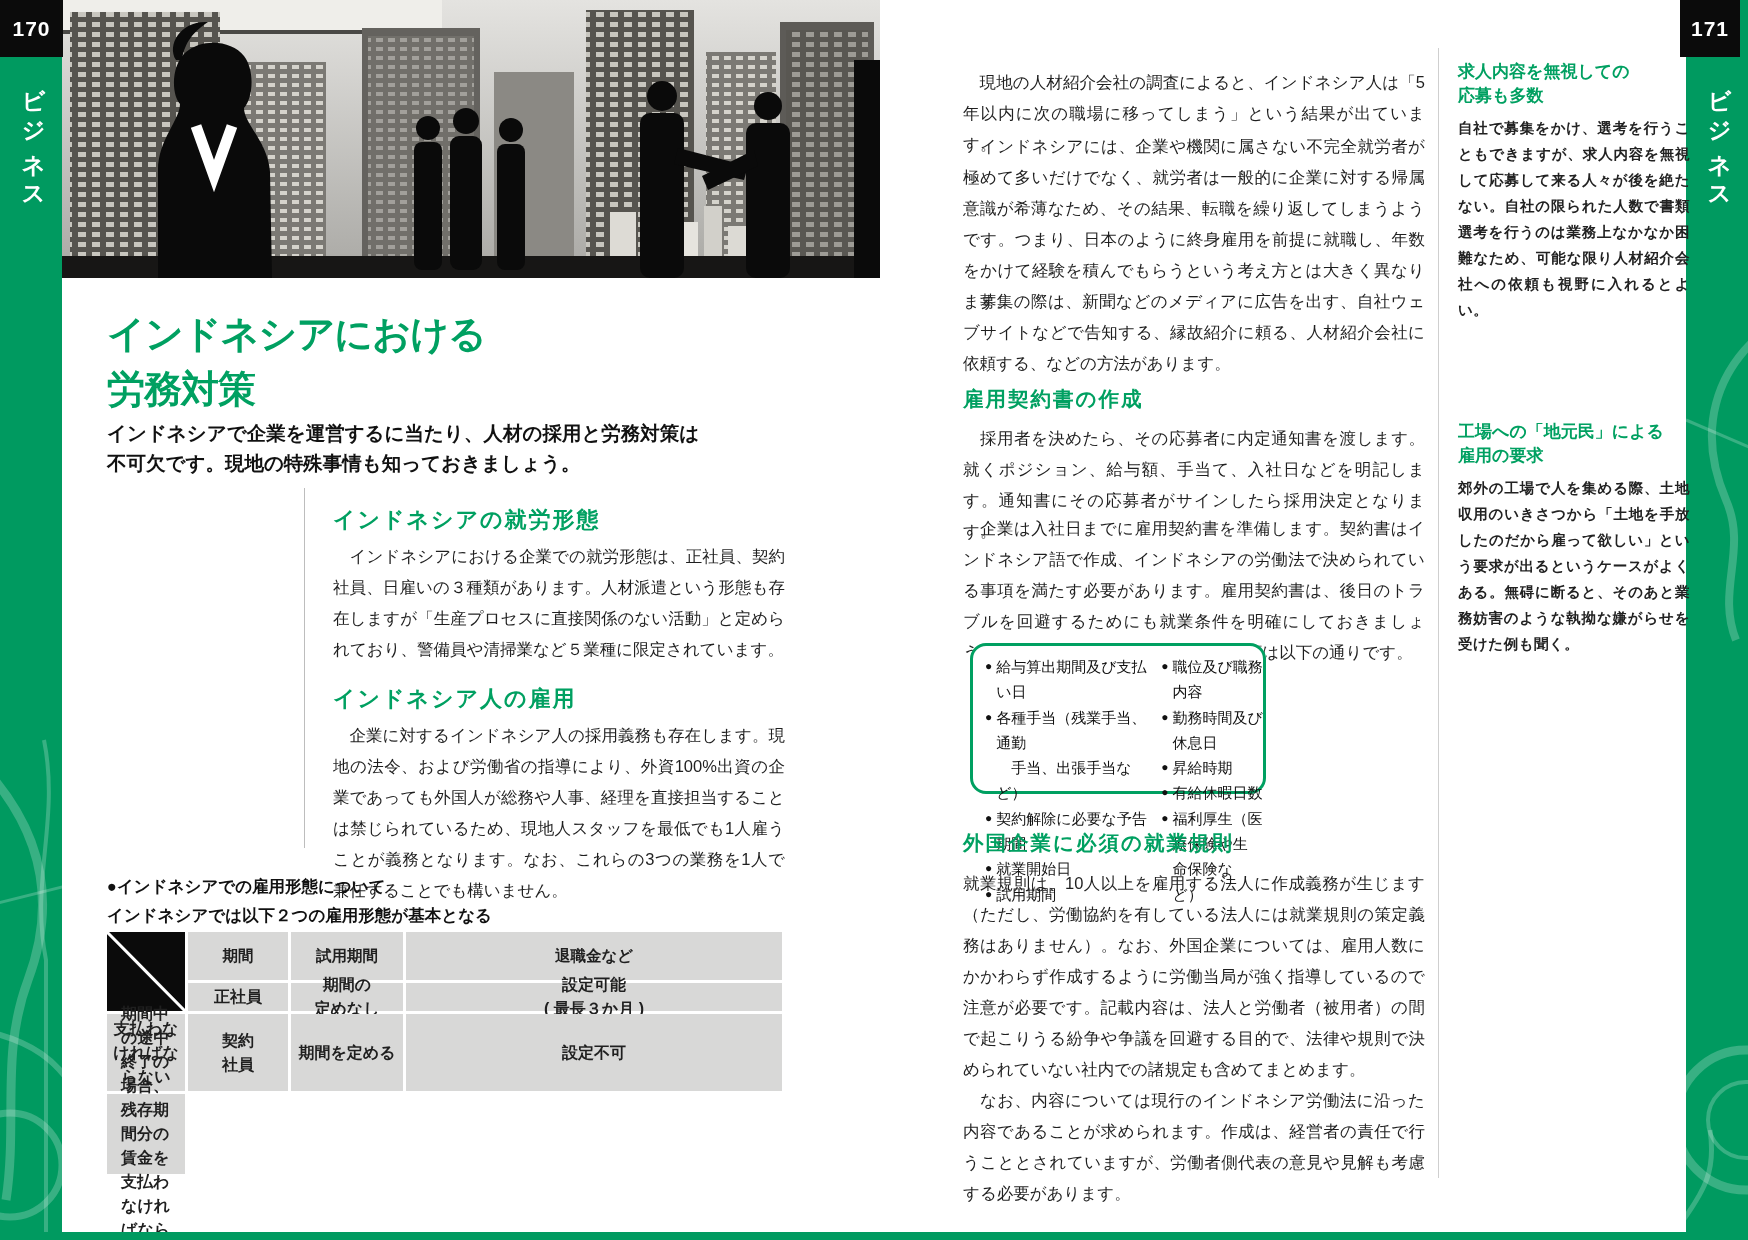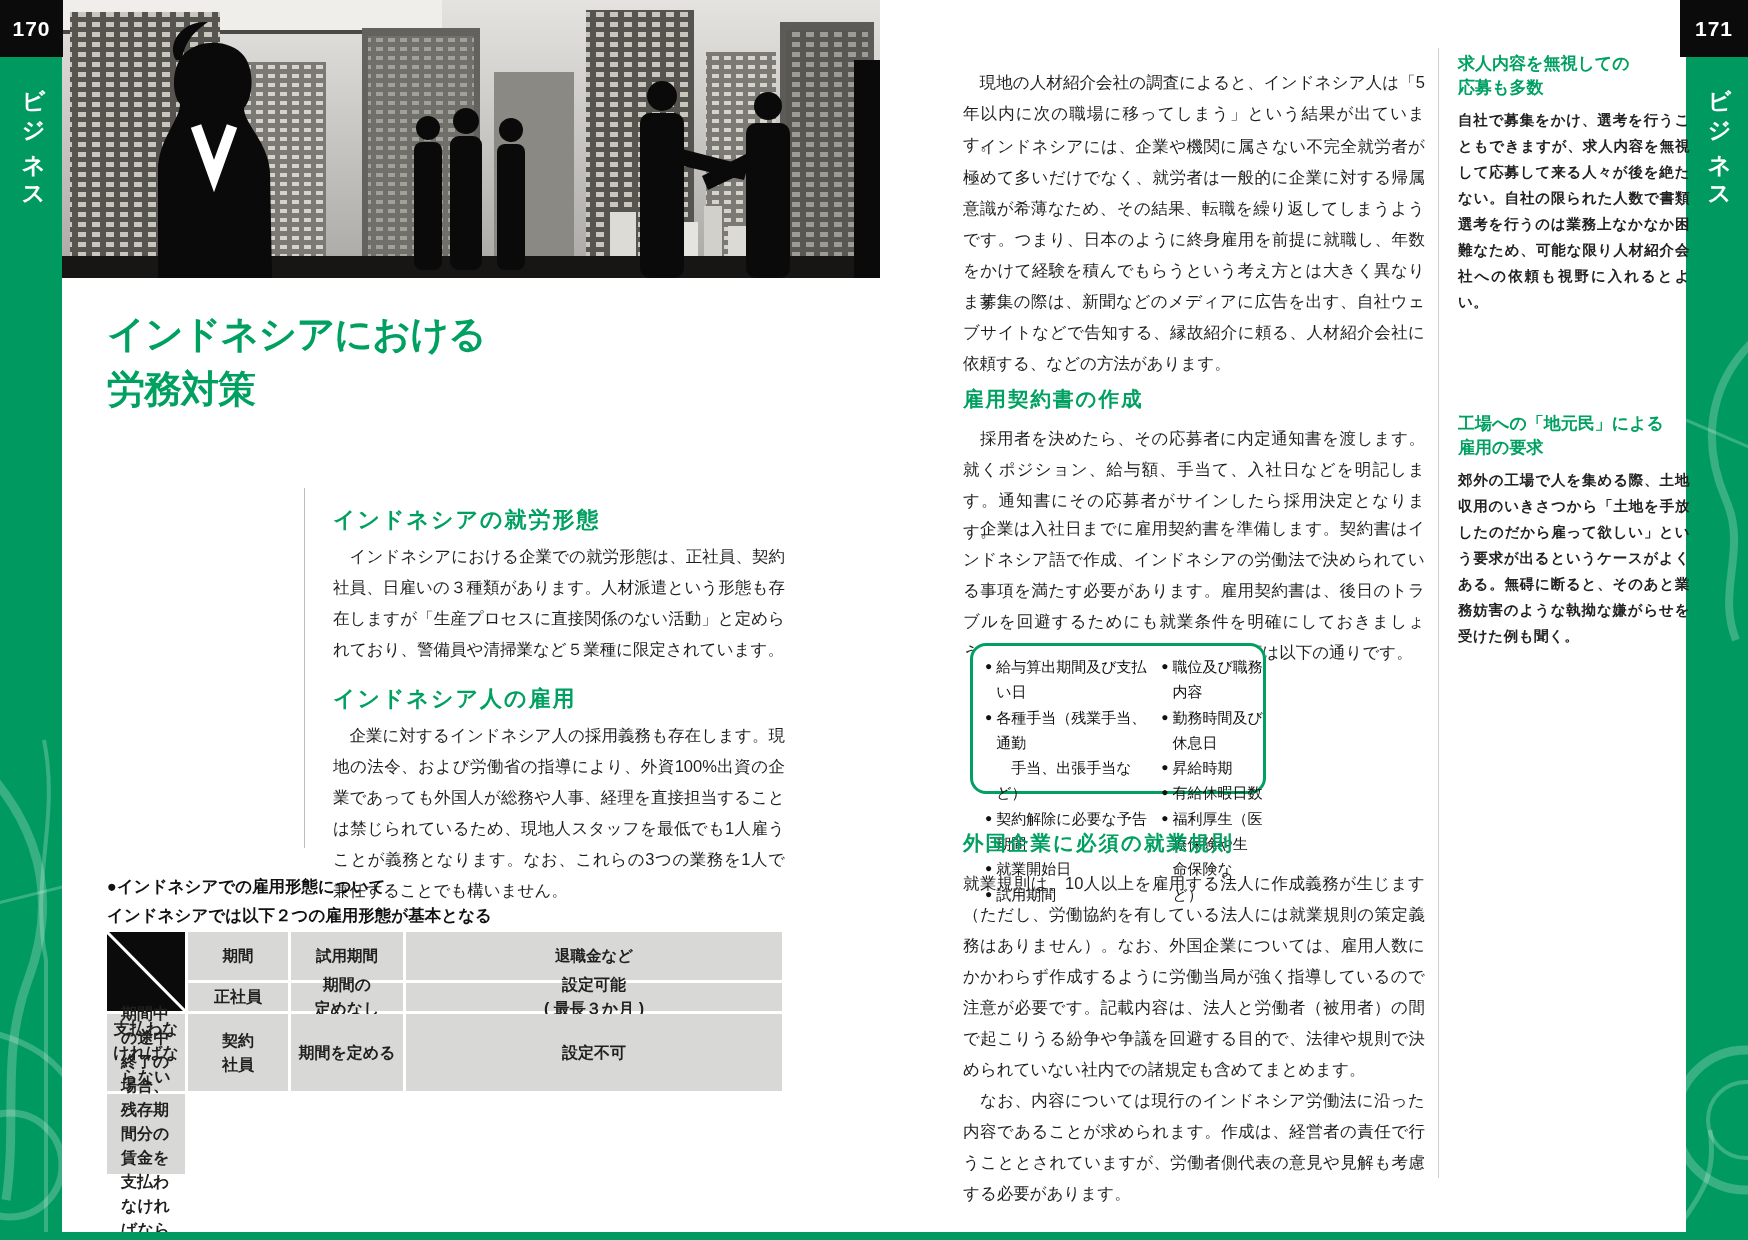--- a/index.html
+++ b/index.html
@@ -7,21 +7,21 @@
           font-family:"Liberation Sans",sans-serif;color:#1f1f1f;}
   
   .edge{position:absolute;top:0;height:1240px;background:#009a60;}
   .edge svg{position:absolute;top:0;left:0;}
   .edge-left{left:0;width:62px;}
   .edge-right{left:1686px;width:62px;}
   .pagebox{position:absolute;top:0;height:57px;background:#0b0b0b;color:#fff;
            display:flex;align-items:center;justify-content:center;
            font-size:21px;font-weight:700;letter-spacing:1px;z-index:5;}
   .pagebox-l{left:0;width:63px;}
-  .pagebox-r{left:1680px;width:68px;}
+  .pagebox-r{left:1680px;width:60px;}
   .vlabel{position:absolute;top:72px;color:#fff;font-size:23px;font-weight:700;
           writing-mode:vertical-rl;text-orientation:upright;letter-spacing:7px;z-index:5;}
   .vlabel-l{left:19px;}
   .vlabel-r{left:1705px;}
   .footer-strip{position:absolute;left:0;bottom:0;width:1748px;height:8px;background:#009a60;z-index:4;}
   
   .photo{position:absolute;left:62px;top:0;width:818px;height:278px;overflow:hidden;}
   .title{position:absolute;left:107px;top:282px;color:#00a061;font-size:38px;font-weight:800;
          line-height:55px;letter-spacing:-1px;white-space:pre-line;}
   .lede{position:absolute;left:107px;top:398px;font-size:19.5px;font-weight:700;color:#111;
@@ -49,21 +49,21 @@
   .checkbox{position:absolute;left:970px;top:643px;width:296px;height:151px;
             border:3px solid #00a061;border-radius:16px;background:#fff;
             display:flex;padding:8px 0 0 12px;box-sizing:border-box;}
   .checkbox ul{list-style:none;margin:0;padding:0;}
   .checkbox li{display:flex;font-size:15px;line-height:25.3px;font-weight:500;color:#111;}
   .checkbox .dot{margin-right:4px;font-size:12px;line-height:25.3px;}
   .checkbox .txt{white-space:pre-line;}
   .col-a{width:180px;}
   .col-b{width:104px;}
   .divider{position:absolute;left:1438px;top:48px;width:1px;height:1130px;background:#cfcfcf;}
-  .note{position:absolute;left:1458px;width:232px;}
+  .note{position:absolute;left:1458px;width:232px;margin-top:8px;}
   .note-h{color:#00a061;font-size:17px;font-weight:700;line-height:24px;white-space:pre-line;}
   .note-b{margin-top:7px;font-size:14.5px;font-weight:600;line-height:26px;color:#222;
           text-align:justify;letter-spacing:0.5px;}
 </style>
 </head>
 <body>
 
 <div class="spread">
 
   <aside class="edge edge-left">
@@ -154,20 +154,22 @@
         <path d="M692,150 L640,176 L646,190 L696,166 Z"></path>
         <rect x="792" y="60" width="26" height="218"></rect>
       </g>
 
       <path d="M134,126 L152,176 L170,126" stroke="#ffffff" stroke-width="11" fill="none"></path>
     </svg>
   </div>
 
   <h1 class="title">インドネシアにおける
 労務対策</h1>
+  <p class="lede">インドネシアで企業を運営するに当たり、人材の採用と労務対策は
+不可欠です。現地の特殊事情も知っておきましょう。</p>
 
   <div class="vrule"></div>
 
   <h2 class="h2" style="left:333px;top:487px;">インドネシアの就労形態</h2>
   <p class="p pl" style="top:524px;">　インドネシアにおける企業での就労形態は、正社員、契約社員、日雇いの３種類があります。人材派遣という形態も存在しますが「生産プロセスに直接関係のない活動」と定められており、警備員や清掃業など５業種に限定されています。</p>
 
   <h2 class="h2" style="left:333px;top:666px;">インドネシア人の雇用</h2>
   <p class="p pl" style="top:703px;">　企業に対するインドネシア人の採用義務も存在します。現地の法令、および労働省の指導により、外資100%出資の企業であっても外国人が総務や人事、経理を直接担当することは禁じられているため、現地人スタッフを最低でも1人雇うことが義務となります。なお、これらの3つの業務を1人で兼任することでも構いません。</p>
 
   <div class="tcap" style="top:876px;">●インドネシアでの雇用形態について</div>

